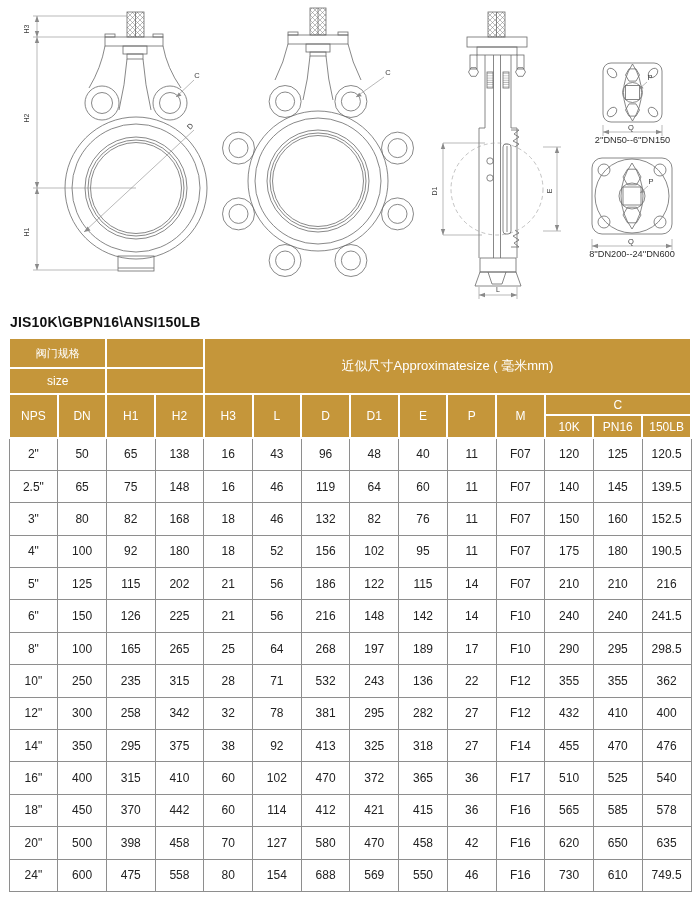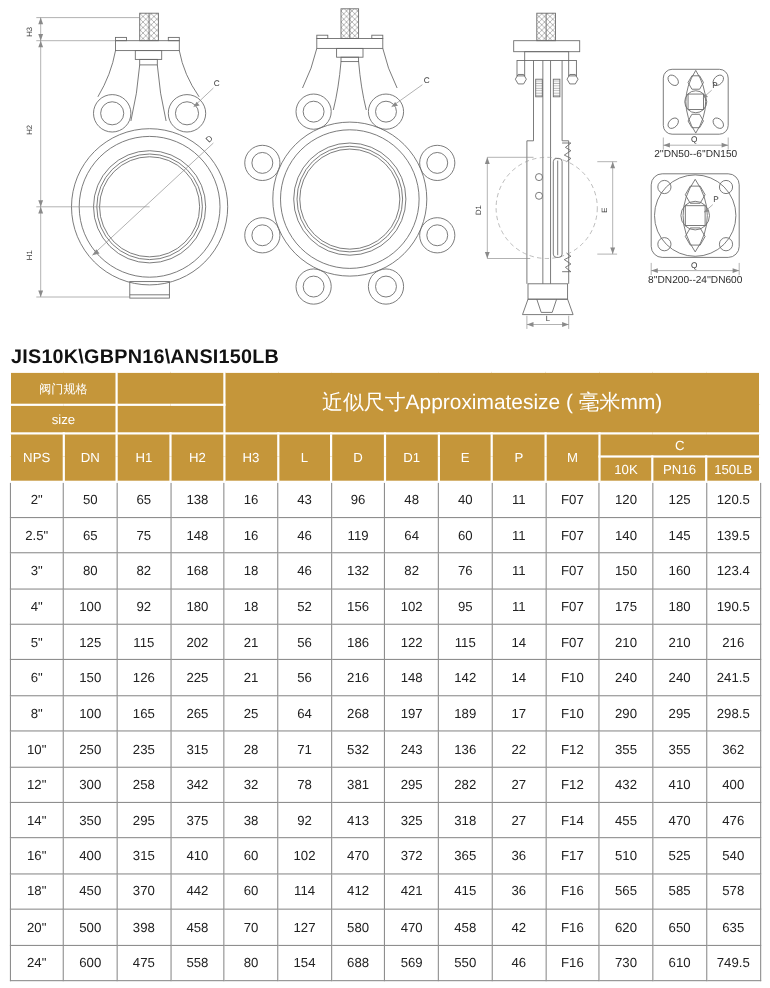--- a/index.html
+++ b/index.html
@@ -2,27 +2,27 @@
 <html><head>
 <meta charset="utf-8">
 <style>
   html,body{margin:0;padding:0;background:#fff;}
   .wrap{position:relative;width:700px;height:898px;background:#ffffff;
         font-family:"Liberation Sans",sans-serif;overflow:hidden;}
   svg text{font-family:"Liberation Sans",sans-serif;fill:#3a3a3a;}
   .dimlabel{font-size:7px;}
   .calllabel{font-size:7.5px;}
   .caption{font-size:9.2px;fill:#2c2c2c;}
-  .sec-title{position:absolute;left:10px;top:314px;font-size:18px;font-weight:bold;
+  .sec-title{position:absolute;left:10px;top:314px;font-size:14px;font-weight:bold;
              color:#111;letter-spacing:.2px;}
   .tbl-wrap{position:absolute;left:8px;top:337px;width:684px;}
   table.spec{border-collapse:collapse;table-layout:fixed;width:684px;}
   table.spec thead td{background:#c5963a;color:#ffffff;border:2px solid #ffffff;
       text-align:center;vertical-align:middle;font-size:12px;padding:0;}
-  table.spec thead td.approx{font-size:19px;}
+  table.spec thead td.approx{font-size:13px;}
   table.spec thead td.cn{font-size:11px;}
   table.spec tbody td{border:1px solid #8e8e8e;color:#222;font-size:12px;
       text-align:center;vertical-align:middle;padding:0;background:#fff;}
   tr.hr1{height:30px;} tr.hr2{height:26px;} tr.hr3{height:21px;} tr.hr4{height:23px;}
   table.spec tbody tr{height:32.4px;}
 </style>
 </head>
 <body>
 
 <div class="wrap">
@@ -350,21 +350,21 @@
             <td>168</td>
             <td>18</td>
             <td>46</td>
             <td>132</td>
             <td>82</td>
             <td>76</td>
             <td>11</td>
             <td>F07</td>
             <td>150</td>
             <td>160</td>
-            <td>123.4</td>
+            <td>152.5</td>
           </tr>
           <tr>
             <td>4"</td>
             <td>100</td>
             <td>92</td>
             <td>180</td>
             <td>18</td>
             <td>52</td>
             <td>156</td>
             <td>102</td>

